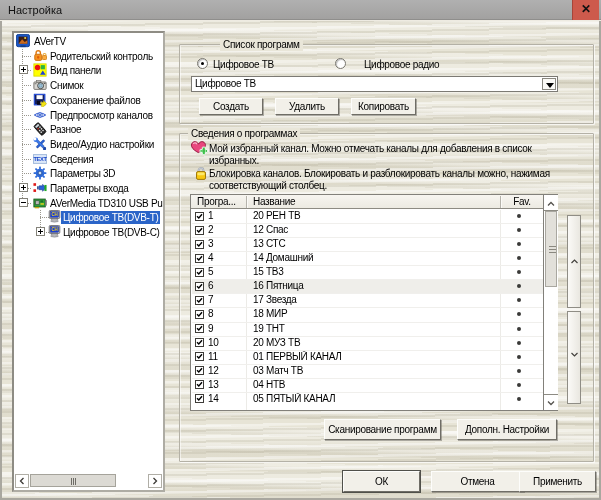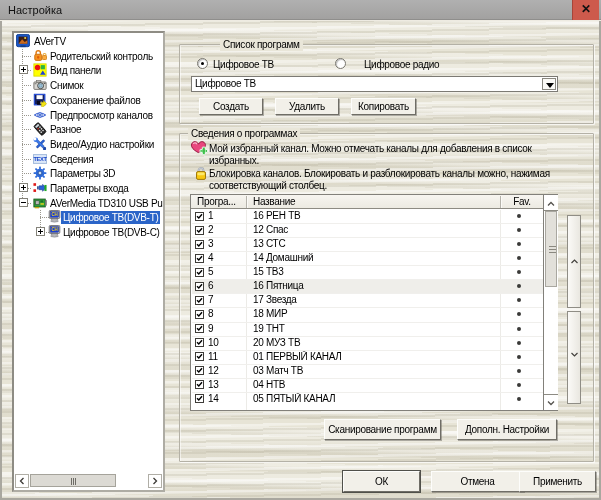--- a/index.html
+++ b/index.html
@@ -333,21 +333,21 @@
 <div class="thsep" style="left:309px;"></div>
 <div class="colsep" style="left:55px; height:200px;"></div>
 <div class="colsep" style="left:309px; height:200px;"></div>
 <div class="row" style="top:14.0px;">
           <div class="cb">
             <svg width="7" height="7" viewBox="0 0 7 7" xmlns="http://www.w3.org/2000/svg">
               <path d="M1 3.2 L2.8 5 L6 1.2" fill="none" stroke="#000" stroke-width="1.4"></path>
             </svg>
           </div>
           <span class="num">1</span>
-          <span class="name">16 РЕН ТВ</span>
+          <span class="name">20 РЕН ТВ</span>
           <div class="dot"></div>
         </div>
 <div class="row" style="top:28.1px;">
           <div class="cb">
             <svg width="7" height="7" viewBox="0 0 7 7" xmlns="http://www.w3.org/2000/svg">
               <path d="M1 3.2 L2.8 5 L6 1.2" fill="none" stroke="#000" stroke-width="1.4"></path>
             </svg>
           </div>
           <span class="num">2</span>
           <span class="name">12 Спас</span>

